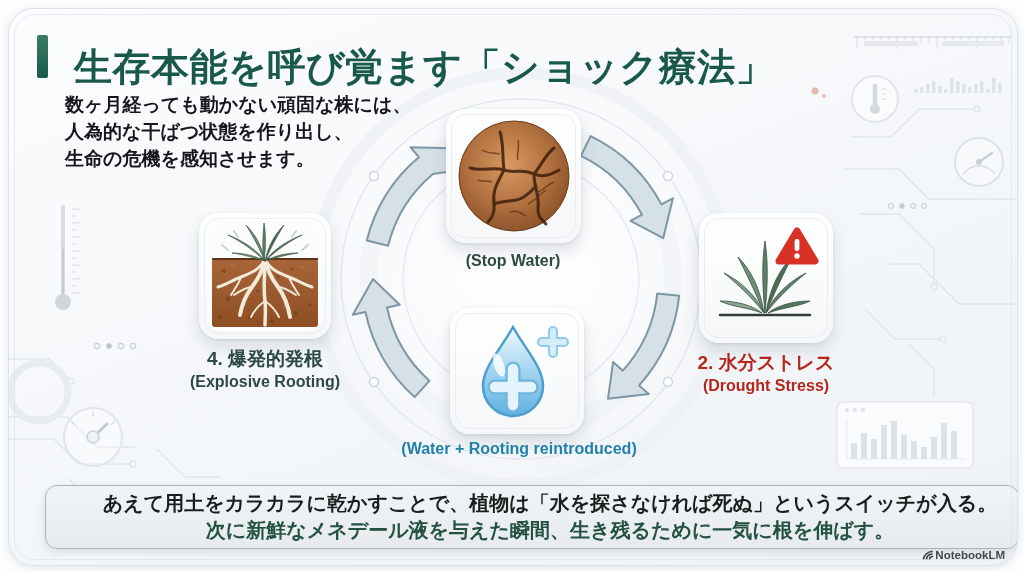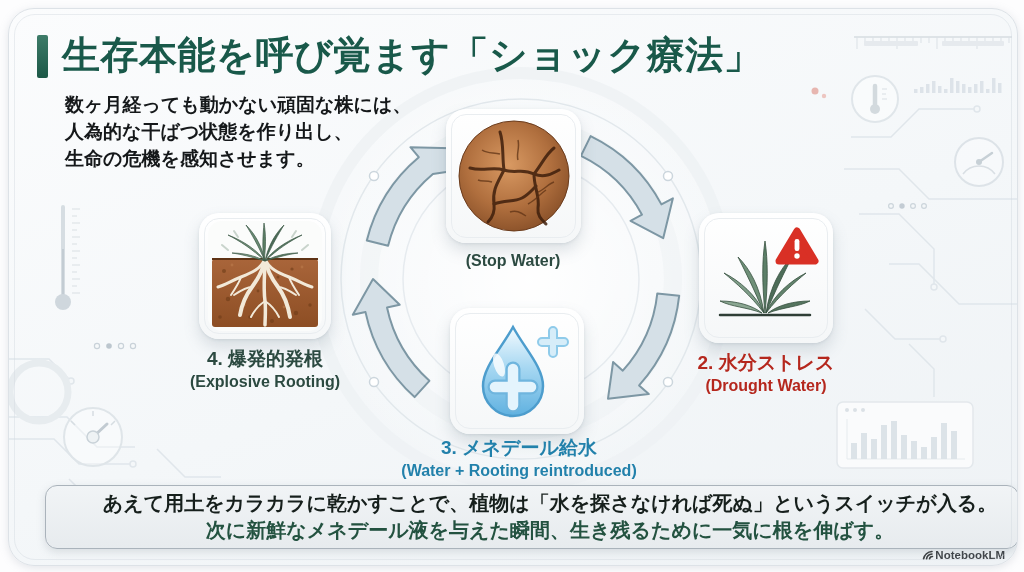--- a/index.html
+++ b/index.html
@@ -24,21 +24,21 @@
     position:absolute;left:300px;top:60px;width:440px;height:420px;
     background:radial-gradient(circle,rgba(255,255,255,.95) 0%,rgba(255,255,255,0) 70%);
   }
   .decor{position:absolute;left:0;top:0;}
   
   .title-bar{
     position:absolute;left:28px;top:26px;width:11px;height:43px;border-radius:2px;
     background:linear-gradient(180deg,#3e7c69,#1c5847);
   }
   .page-title{
-    position:absolute;left:49px;top:17px;margin:4px;
+    position:absolute;left:49px;top:17px;margin:16px;
     font-size:38px;font-weight:800;letter-spacing:.5px;color:#19594a;white-space:nowrap;
   }
   .subtitle{
     position:absolute;left:56px;top:82px;
     font-size:19px;line-height:27px;font-weight:700;color:#15181a;
   }
   
   .card{
     position:absolute;border-radius:20px;
     background:linear-gradient(180deg,#ffffff,#f5f7f8);
@@ -268,42 +268,41 @@
       <line x1="12" y1="94" x2="102" y2="94" stroke="#2f3e36" stroke-width="2.5" stroke-linecap="round"></line>
       <g>
         <path d="M89,10 L107,40 L71,40 Z" fill="#d93025" stroke="#d93025" stroke-width="7" stroke-linejoin="round"></path>
         <rect x="86.6" y="18" width="4.8" height="12" rx="2.2" fill="#ffffff"></rect>
         <circle cx="89" cy="35" r="2.7" fill="#ffffff"></circle>
       </g>
     </svg>
   </div>
   <div class="step-label step-label-2">
     <div class="jp">2. 水分ストレス</div>
-    <div class="en">(Drought Water)</div>
+    <div class="en">(Drought Stress)</div>
   </div>
 
   <div class="card card-3">
     <svg width="112" height="112" viewBox="0 0 112 112">
       <defs>
         <linearGradient id="dropGrad" x1="0" y1="0" x2="0" y2="1">
           <stop offset="0%" stop-color="#f4fbff"></stop>
             <stop offset="45%" stop-color="#a8d8f2"></stop>
             <stop offset="100%" stop-color="#5fb1e0"></stop>
         </linearGradient>
       </defs>
       <path d="M92,16 v22 M81,27 h22" stroke="#8fcbea" stroke-width="10" stroke-linecap="round"></path>
       <path d="M92,16 v22 M81,27 h22" stroke="#d6edf9" stroke-width="6" stroke-linecap="round"></path>
       <path d="M52,12 C40,34 22,52 22,71 a30,30 0 0 0 60,0 C82,52 64,34 52,12 Z" fill="url(#dropGrad)" stroke="#4d9dcd" stroke-width="2.5"></path>
       <ellipse cx="38" cy="50" rx="5" ry="12" fill="#ffffff" opacity=".8" transform="rotate(-18 38 50)"></ellipse>
       <path d="M52,54 v36 M34,72 h36" stroke="#6fb5de" stroke-width="15" stroke-linecap="round"></path>
       <path d="M52,54 v36 M34,72 h36" stroke="#e4f4fd" stroke-width="10.5" stroke-linecap="round"></path>
     </svg>
   </div>
   <div class="step-label step-label-3">
-    <div class="jp">3. メネデール給水</div>
     <div class="en">(Water + Rooting reintroduced)</div>
   </div>
 
   <div class="card card-4">
     <svg width="114" height="110" viewBox="0 0 114 110" style="border-radius:14px;overflow:hidden;">
       <defs>
         <linearGradient id="soilG2" x1="0" y1="0" x2="0" y2="1">
           <stop offset="0%" stop-color="#a9653a"></stop>
             <stop offset="100%" stop-color="#8d4e24"></stop>
         </linearGradient>

